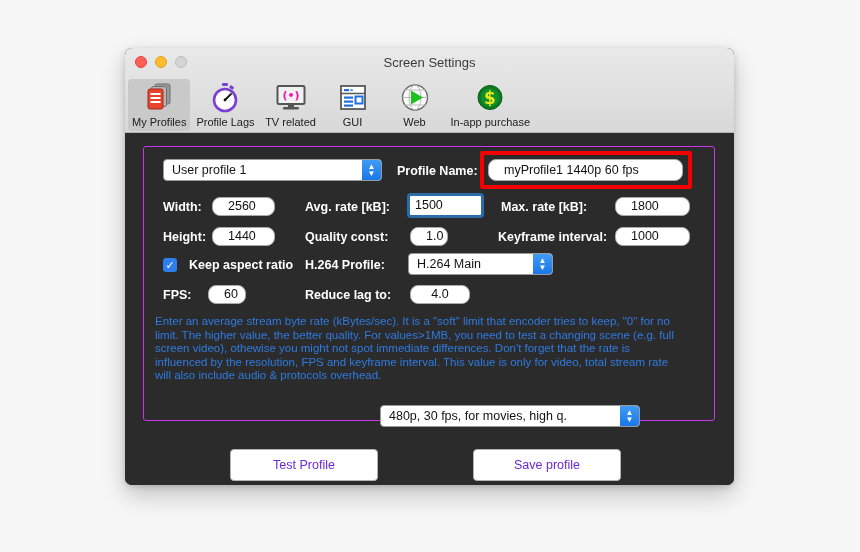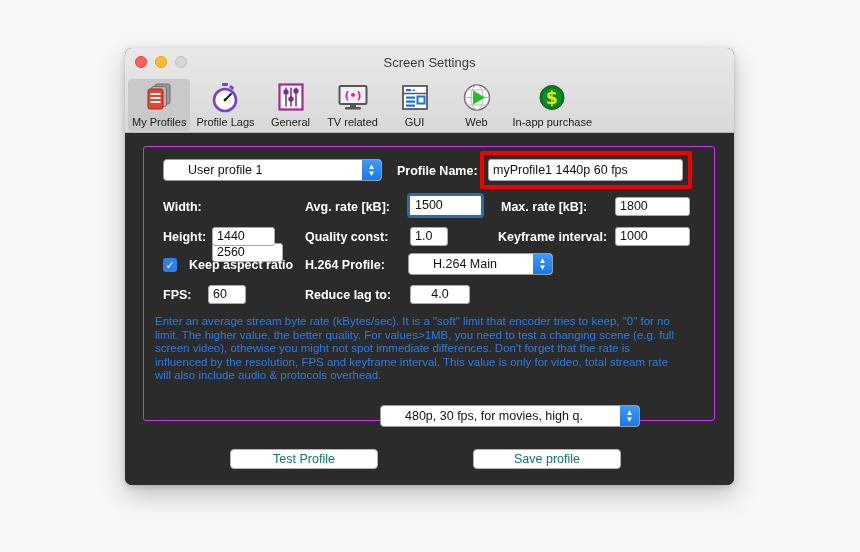--- a/index.html
+++ b/index.html
@@ -123,25 +123,25 @@
     color: #ffffff;
     font-size: 12.5px;
     font-weight: bold;
     white-space: nowrap;
   }
   .txt {
     position: absolute;
     box-sizing: border-box;
     background: #ffffff;
     border: 1px solid #aaaaaa;
-    border-radius: 3px;
+    border-radius: 8px;
     color: #111111;
     font-size: 12.5px;
     font-family: "Liberation Sans", sans-serif;
-    padding: 0 4px;
+    padding: 0 15px;
     height: 19px;
     line-height: 17px;
     outline: none;
   }
   .txt.focused {
     border: 3px solid #2b6cab;
     border-radius: 4px;
     height: 25px;
     line-height: 19px;
     padding: 0 5px;
@@ -154,21 +154,21 @@
     height: 22px;
     background: #ffffff;
     border: 1px solid #9a9a9a;
     border-radius: 4px;
     display: flex;
     align-items: center;
     overflow: hidden;
   }
   .popup .pv {
     flex: 1;
-    padding-left: 24px;
+    padding-left: 8px;
     font-size: 12.5px;
     color: #141414;
     white-space: nowrap;
     overflow: hidden;
   }
   .popup .arrows {
     width: 19px;
     height: 100%;
     background: linear-gradient(to bottom, #3f9bf5, #1878e8);
     display: flex;
@@ -212,26 +212,26 @@
     color: #2f7ae0;
     font-size: 11.5px;
     line-height: 13.6px;
     font-weight: normal;
   }
 
   
   .pushbtn {
     position: absolute;
     box-sizing: border-box;
-    height: 20px;
+    height: 32px;
     background: #ffffff;
     border: 1px solid #b3b3b3;
     border-radius: 4px;
     font-size: 12.5px;
-    color: #0f766e;
+    color: #6d28d9;
     display: flex;
     align-items: center;
     justify-content: center;
     font-family: "Liberation Sans", sans-serif;
   }
 </style>
 </head>
 <body>
 
 <div id="root">
@@ -270,34 +270,20 @@
               <rect x="12" y="1" width="6" height="3" rx="1" fill="#7b3fd4"></rect>
               <rect x="19.5" y="3.5" width="4.5" height="3" rx="1.2" fill="#7b3fd4" transform="rotate(35 21 5)"></rect>
               <circle cx="15" cy="18" r="11" fill="#ffffff" stroke="#7b3fd4" stroke-width="2.6"></circle>
               <line x1="15" y1="18" x2="21" y2="12" stroke="#111111" stroke-width="1.8" stroke-linecap="round"></line>
               <circle cx="15" cy="18" r="1.4" fill="#111111"></circle>
             </svg>
           </div>
           <div class="tb-label">Profile Lags</div>
         </div>
 
-        <div class="tb-item">
-          <div class="tb-icon">
-            <svg width="30" height="31" viewBox="0 0 30 31">
-              <rect x="3.5" y="2.5" width="23" height="25" fill="#ffffff" stroke="#b0219b" stroke-width="2.2"></rect>
-              <line x1="10" y1="5.5" x2="10" y2="24.5" stroke="#8b2f8b" stroke-width="1.6"></line>
-              <line x1="15" y1="5.5" x2="15" y2="24.5" stroke="#8b2f8b" stroke-width="1.6"></line>
-              <line x1="20" y1="5.5" x2="20" y2="24.5" stroke="#8b2f8b" stroke-width="1.6"></line>
-              <circle cx="10" cy="10" r="2.7" fill="#7b2f86"></circle>
-              <circle cx="15" cy="17" r="2.7" fill="#7b2f86"></circle>
-              <circle cx="20" cy="9" r="2.7" fill="#7b2f86"></circle>
-            </svg>
-          </div>
-          <div class="tb-label">General</div>
-        </div>
 
         <div class="tb-item">
           <div class="tb-icon">
             <svg width="32" height="31" viewBox="0 0 32 31">
               <rect x="2.5" y="4" width="27" height="18" rx="1.5" fill="#f1f1f1" stroke="#555555" stroke-width="2"></rect>
               <rect x="13" y="22" width="6" height="3" fill="#555555"></rect>
               <rect x="8" y="25" width="16" height="2.4" rx="1.2" fill="#555555"></rect>
               <text x="16" y="17" font-family="DejaVu Sans, sans-serif" font-size="11" font-weight="bold" fill="#ef12b5" text-anchor="middle">(•)</text>
             </svg>
           </div>
@@ -360,21 +346,21 @@
         </div>
       </div>
 
       <div class="lbl" style="left:272px; top:31px;">Profile Name:</div>
 
       <div class="txt" style="left:363px; top:26px; width:195px; height:22px; line-height:20px;">myProfile1 1440p 60 fps</div>
 
       <div class="redbox" style="left:355px; top:18px; width:212px; height:38px;"></div>
 
       <div class="lbl" style="left:38px; top:67px;">Width:</div>
-      <div class="txt" style="left:87px; top:64px; width:71px;margin-top:46px;">2560</div>
+      <div class="txt" style="left:87px; top:64px; width:63px;">2560</div>
 
       <div class="lbl" style="left:180px; top:67px;">Avg. rate [kB]:</div>
       <div class="txt focused" style="left:282px; top:60px; width:77px;">1500</div>
 
       <div class="lbl" style="left:376px; top:67px;">Max. rate [kB]:</div>
       <div class="txt" style="left:490px; top:64px; width:75px;">1800</div>
 
       <div class="lbl" style="left:38px; top:97px;">Height:</div>
       <div class="txt" style="left:87px; top:94px; width:63px;">1440</div>
 

